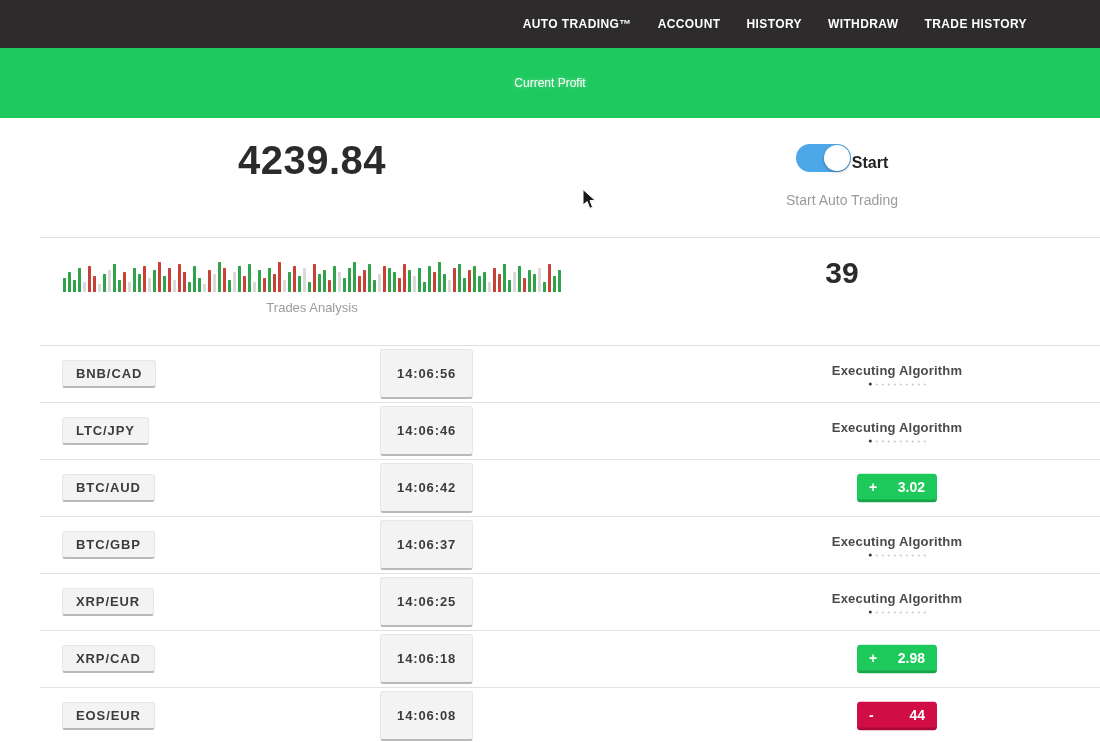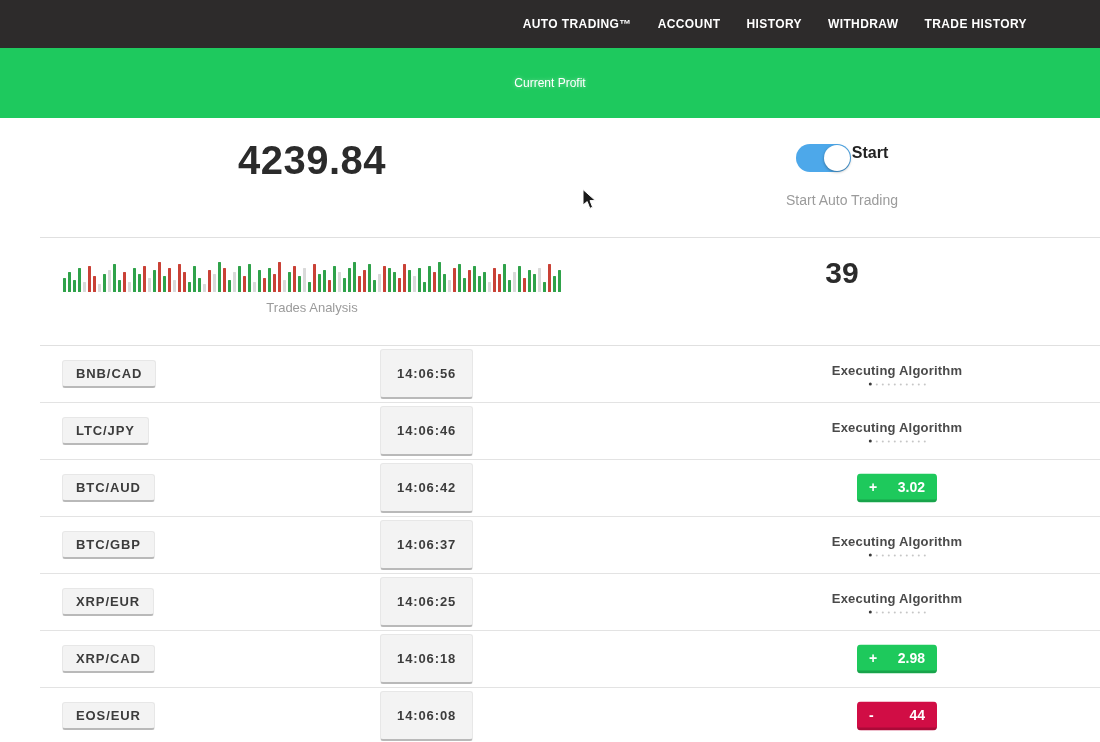--- a/index.html
+++ b/index.html
@@ -27,21 +27,21 @@
   .content { margin-left:40px; width:1060px; }
   
   .section-stats {
     display:grid; grid-template-columns:544px 1fr; height:120px;
     border-bottom:1px solid #e0e0e0; box-sizing:border-box;
   }
   .balance-cell { text-align:center; padding-top:20px; }
   .balance-value { font-size:40px; font-weight:bold; color:#2b2b2b; letter-spacing:0.5px; }
   .balance-label { margin-top:14px; font-size:13px; color:#9b9b9b; }
   .toggle-cell { text-align:center; padding-top:26px; }
-  .toggle-row { display:flex; justify-content:center; align-items:flex-start; gap:1px; }
+  .toggle-row { display:flex; justify-content:center; align-items:flex-end; gap:1px; }
   .toggle {
     width:55px; height:28px; border-radius:14px; background:#4da8ea;
     position:relative; cursor:pointer; display:inline-block;
   }
   .toggle .knob {
     position:absolute; right:1px; top:1px; width:26px; height:26px;
     background:#ffffff; border-radius:50%; box-shadow:0 1px 3px rgba(0,0,0,.35);
   }
   .start-label { font-size:16px; font-weight:bold; color:#222222; }
   .sub-label { margin-top:20px; font-size:14px; color:#9b9b9b; }

